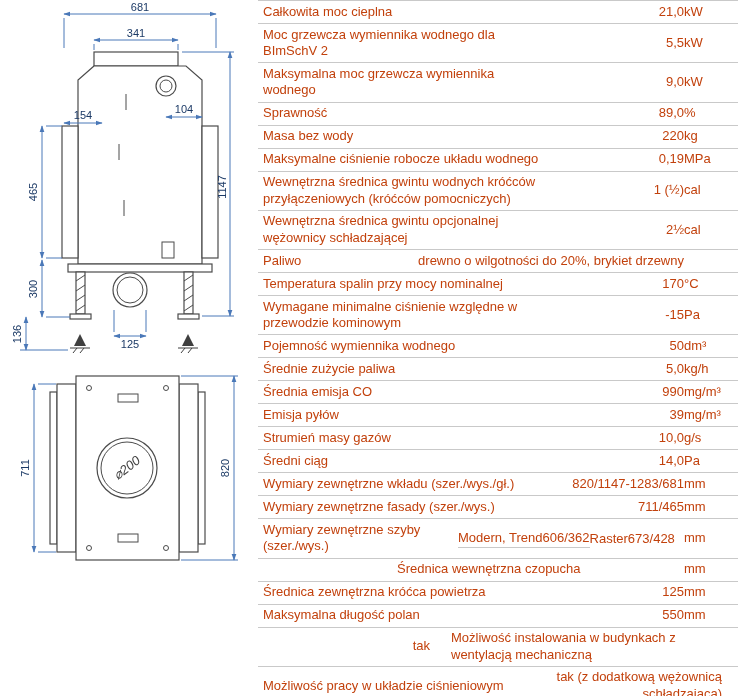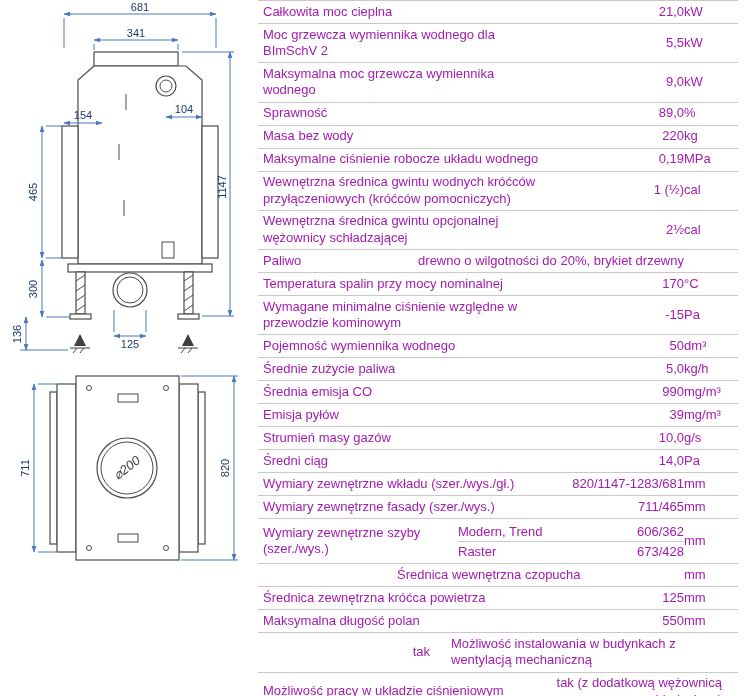--- a/index.html
+++ b/index.html
@@ -1,37 +1,37 @@
 <!DOCTYPE html>
 <html><head>
 <meta charset="utf-8">
 <style>
   html,body{margin:0;padding:0;background:#fff;}
   .page{position:relative;width:746px;height:696px;background:#ffffff;
-        font-family:"Liberation Sans",sans-serif;color:#a21caf;overflow:hidden;}
+        font-family:"Liberation Sans",sans-serif;color:#c2410c;overflow:hidden;}
 
   
   .drawings{position:absolute;left:0;top:0;width:256px;height:696px;}
   .drawing-front{position:absolute;left:6px;top:2px;}
   .drawing-top{position:absolute;left:6px;top:368px;}
 
   
   .spec-table{position:absolute;left:258px;top:0;width:480px;
               border-top:1px solid #c9c9c9;font-size:13px;}
   .row{display:flex;align-items:center;border-bottom:1px solid #c9c9c9;
        padding:2.5px 0;min-height:17px;justify-content:flex-end;}
   .cell{line-height:1.28;}
   .cell.label{width:292px;padding:0 8px 0 5px;box-sizing:border-box;}
   .cell.label.narrow{width:200px;}
   .cell.value{flex:1;text-align:right;}
   .cell.unit{flex:0 0 54px;box-sizing:border-box;text-align:left;}
   .row.merge .cell.value{padding-right:16px;}
   .row.wide .cell.label{width:auto;white-space:nowrap;}
   
-  .split{flex:1;display:flex;flex-direction:column;}
+  .split{flex:1;display:flex;flex-direction:row;}
   .subrow{display:flex;align-items:center;padding:2px 0;}
   .subrow.first{border-bottom:1px solid #c9c9c9;}
   .subname{flex:1;text-align:left;}
   .subval{text-align:right;}
 
   
   .dim-text{fill:#1c3a66;font-family:"Liberation Sans",sans-serif;font-size:11px;}
   .flue-text{fill:#3f3f3f;font-family:"Liberation Sans",sans-serif;font-size:13px;font-style:italic;}
 </style>
 </head>

